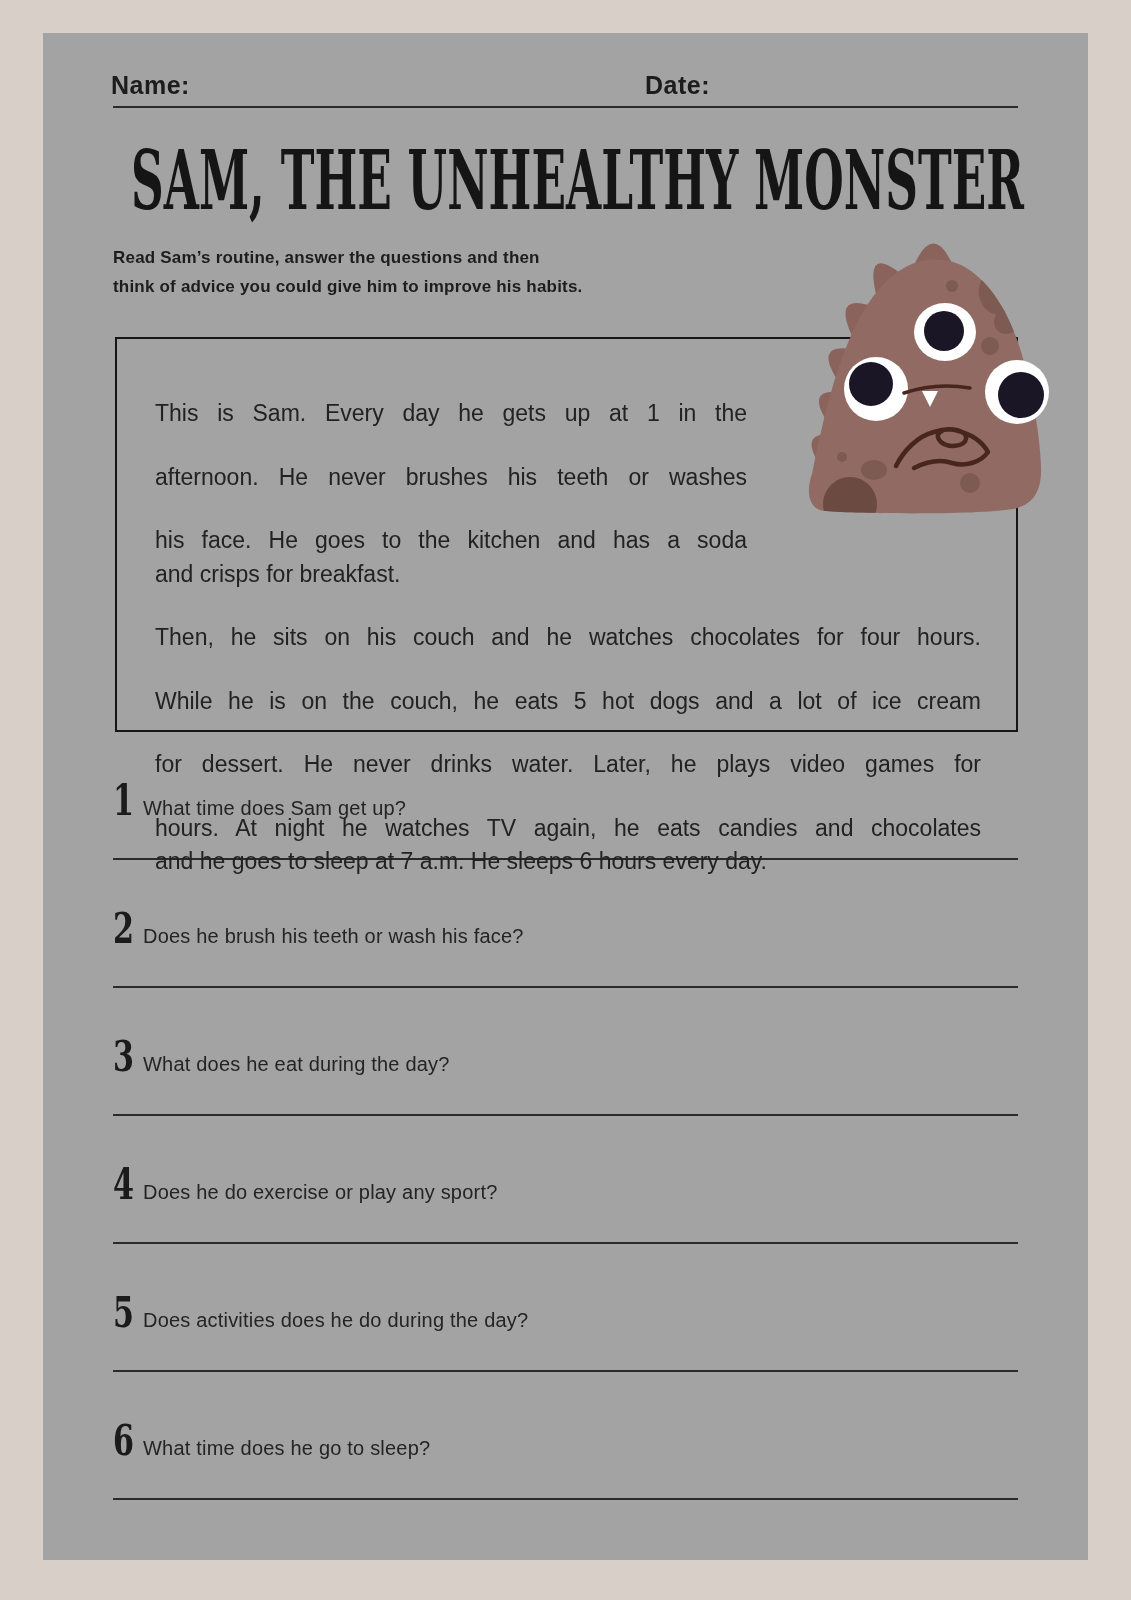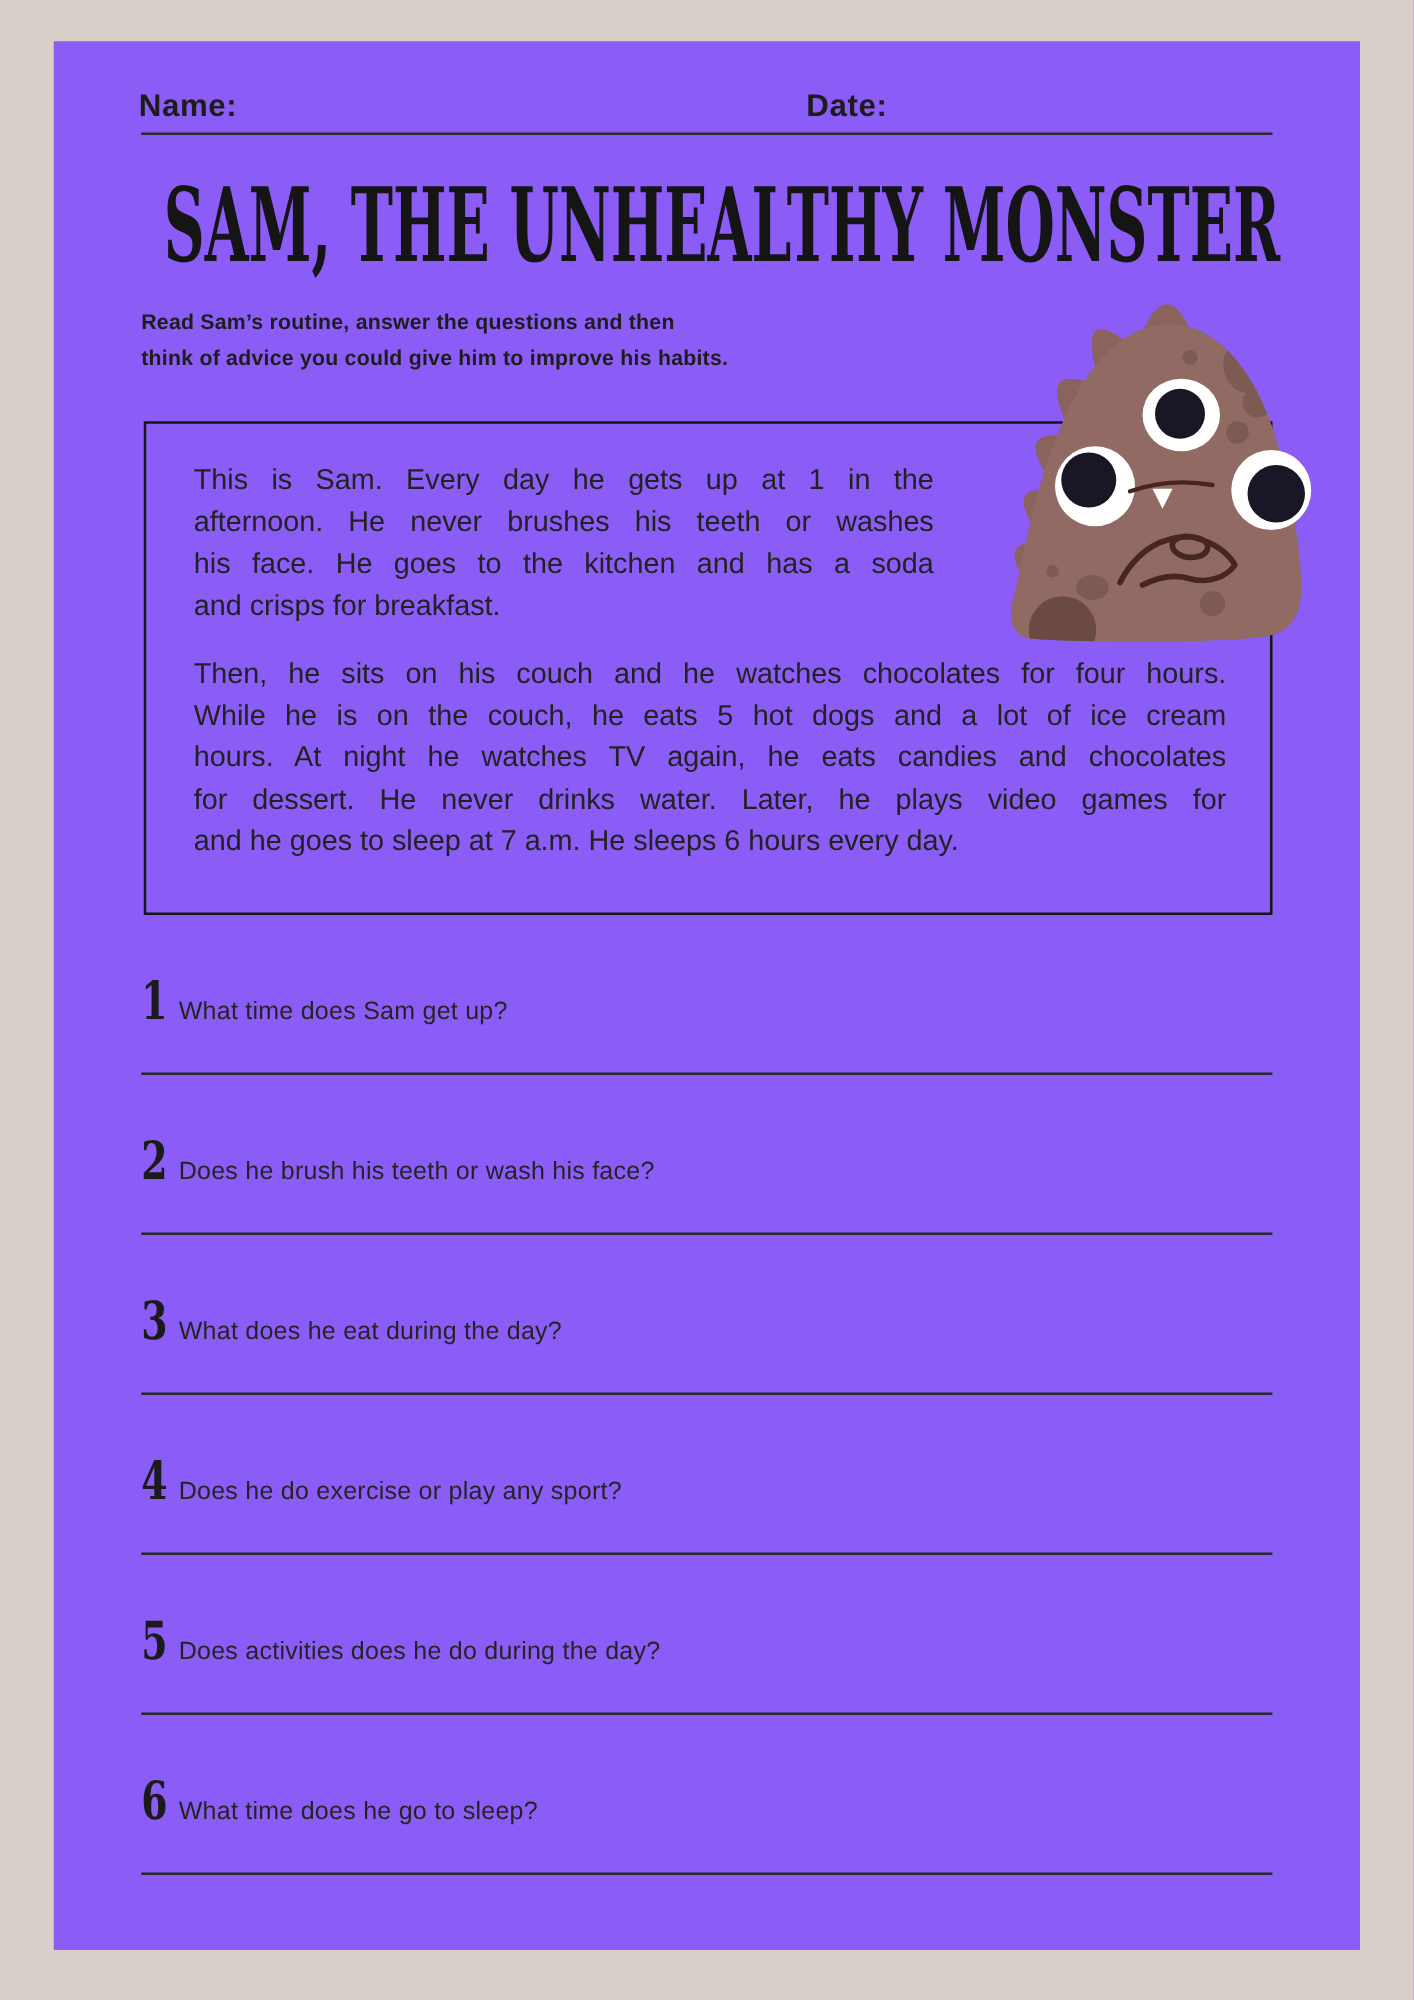--- a/index.html
+++ b/index.html
@@ -7,21 +7,21 @@
     width:1131px;height:1600px;
     background:#d8cfc9;
     font-family:"Liberation Sans",sans-serif;
     color:#1e1e1e;
     position:relative;
     overflow:hidden;
   }
   .paper{
     position:absolute;left:43px;top:33px;
     width:1045px;height:1527px;
-    background:#8b5cf6;
+    background:#a3a3a3;
   }
   
   .hdr-label{
     position:absolute;top:38px;
     font-size:25px;font-weight:600;letter-spacing:.5px;color:#1c1c1c;
   }
   .hdr-label.name{left:68px;}
   .hdr-label.date{left:602px;}
   .fill-line{
     position:absolute;left:70px;width:905px;height:0;
@@ -45,21 +45,21 @@
   .read-box{
     position:absolute;left:72px;top:304px;
     width:903px;height:395px;
     border:2.5px solid #161616;
     box-sizing:border-box;
     padding:28px 35px 0 38px;
     z-index:1;
   }
   .read-box .para{font-size:23px;line-height:33.5px;color:#222;}
   .read-box .p1{width:592px;margin-bottom:21px;}
-  .jline{text-align:justify;text-align-last:justify;}
+  .jline{text-align:justify;text-align-last:justify;margin-top:30px;}
   .jlast{text-align:justify;text-align-last:left;}
   
   .monster{
     position:absolute;left:757px;top:193px;
     width:250px;height:290px;z-index:2;
   }
   
   .q-row{
     position:absolute;left:70px;width:905px;
     display:flex;align-items:baseline;
@@ -95,22 +95,22 @@
   <div class="read-box">
     <div class="para p1">
       <div class="jline">This is Sam. Every day he gets up at 1 in the</div>
       <div class="jline">afternoon. He never brushes his teeth or washes</div>
       <div class="jline">his face. He goes to the kitchen and has a soda</div>
       <div class="jlast">and crisps for breakfast.</div>
     </div>
     <div class="para p2">
       <div class="jline">Then, he sits on his couch and he watches chocolates for four hours.</div>
       <div class="jline">While he is on the couch, he eats 5 hot dogs and a lot of ice cream</div>
+      <div class="jline">for dessert. He never drinks water. Later, he plays video games for</div>
       <div class="jline">hours. At night he watches TV again, he eats candies and chocolates</div>
-      <div class="jline">for dessert. He never drinks water. Later, he plays video games for</div>
       <div class="jlast">and he goes to sleep at 7 a.m. He sleeps 6 hours every day.</div>
     </div>
   </div>
 
   <svg class="monster" viewBox="0 0 250 290">
 
     <g>
       <path d="M112 44 Q133 -8 154 42 Z" fill="#8a645c"></path>
       <path d="M76 68 Q64 16 106 52 Z" fill="#8a645c"></path>
       <path d="M52 110 Q30 62 82 84 Z" fill="#8a645c"></path>

